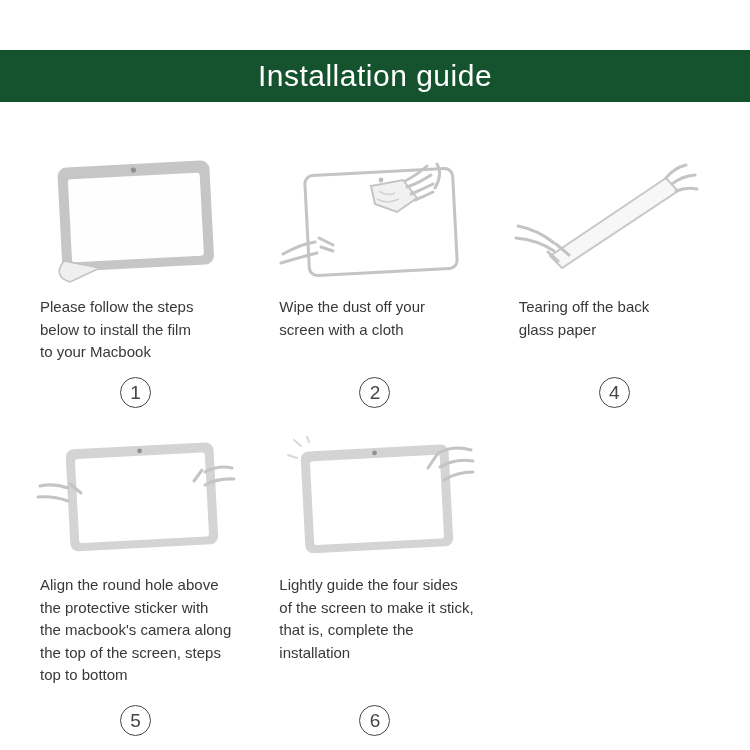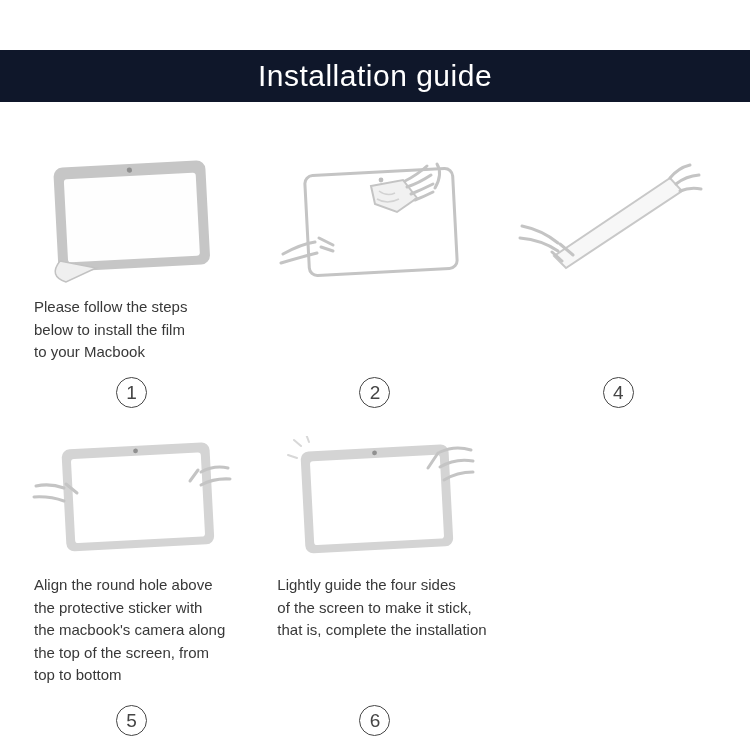--- a/index.html
+++ b/index.html
@@ -6,32 +6,32 @@
   html, body { background: #ffffff; }
   body {
     width: 750px; height: 750px;
     font-family: "Liberation Sans", sans-serif;
     overflow: hidden;
     position: relative;
   }
   .header {
     margin-top: 50px;
     height: 52px;
-    background: #0f172a;
+    background: #14532d;
     display: flex; align-items: center; justify-content: center;
   }
   .header h1 {
     color: #ffffff;
     font-size: 30px;
     font-weight: 400;
     letter-spacing: 0.5px;
   }
   .guide {
     margin-top: 56px;
-    padding: 0 18px;
+    padding: 0 24px;
     display: grid;
     grid-template-columns: 1fr 1fr 1fr;
     grid-template-rows: 250px 300px;
     column-gap: 16px;
     row-gap: 28px;
   }
   .step {
     display: flex;
     flex-direction: column;
     align-items: stretch;
@@ -105,20 +105,22 @@
           <path d="M160 30 q8 -14 2 -24"></path>
         </g>
         <g stroke="#c4c4c4" stroke-width="3" fill="none" stroke-linecap="round">
           <path d="M8 96 q18 -10 32 -12"></path>
           <path d="M6 105 q20 -6 36 -10"></path>
           <path d="M44 80 l14 7"></path>
           <path d="M46 89 l12 4"></path>
         </g>
       </svg>
     </div>
+    <p class="caption">Wipe the dust off your
+screen with a cloth</p>
     <div class="num">2</div>
   </section>
 
 
   <section class="step">
     <div class="illus">
       <svg viewBox="0 0 200 125" width="200" height="125">
         <path d="M36 98 L152 20 L164 33 L48 110 Z" fill="#f7f7f7" stroke="#c8c8c8" stroke-width="2"></path>
         <g stroke="#c4c4c4" stroke-width="3" fill="none" stroke-linecap="round">
           <path d="M152 20 q8 -10 20 -13"></path>
@@ -126,20 +128,22 @@
           <path d="M162 33 q10 -4 21 -2"></path>
         </g>
         <g stroke="#c4c4c4" stroke-width="3" fill="none" stroke-linecap="round">
           <path d="M4 68 q20 4 36 17"></path>
           <path d="M2 80 q22 2 38 13"></path>
           <path d="M42 86 l13 11"></path>
           <path d="M34 94 l10 9"></path>
         </g>
       </svg>
     </div>
+    <p class="caption">Tearing off the back
+glass paper</p>
     <div class="num">4</div>
   </section>
 
   <section class="step">
     <div class="illus">
       <svg viewBox="0 0 200 125" width="200" height="125">
         <g transform="rotate(-3 102 62)">
           <rect x="32" y="10" width="148" height="102" rx="8" fill="#d4d4d4"></rect>
           <rect x="41" y="20" width="130" height="84" rx="3" fill="#ffffff"></rect>
           <circle cx="106" cy="15" r="2.4" fill="#909090"></circle>
@@ -152,21 +156,21 @@
         <g stroke="#c4c4c4" stroke-width="3" fill="none" stroke-linecap="round">
           <path d="M196 32 q-14 -3 -27 4"></path>
           <path d="M198 43 q-16 -1 -29 6"></path>
           <path d="M166 34 l-8 11"></path>
         </g>
       </svg>
     </div>
     <p class="caption">Align the round hole above
 the protective sticker with
 the macbook's camera along
-the top of the screen, from
+the top of the screen, steps
 top to bottom</p>
     <div class="num">5</div>
   </section>
 
   <section class="step">
     <div class="illus">
       <svg viewBox="0 0 200 125" width="200" height="125">
         <g transform="rotate(-3 100 64)">
           <rect x="28" y="12" width="148" height="102" rx="8" fill="#d4d4d4"></rect>
           <rect x="37" y="22" width="130" height="84" rx="3" fill="#ffffff"></rect>

